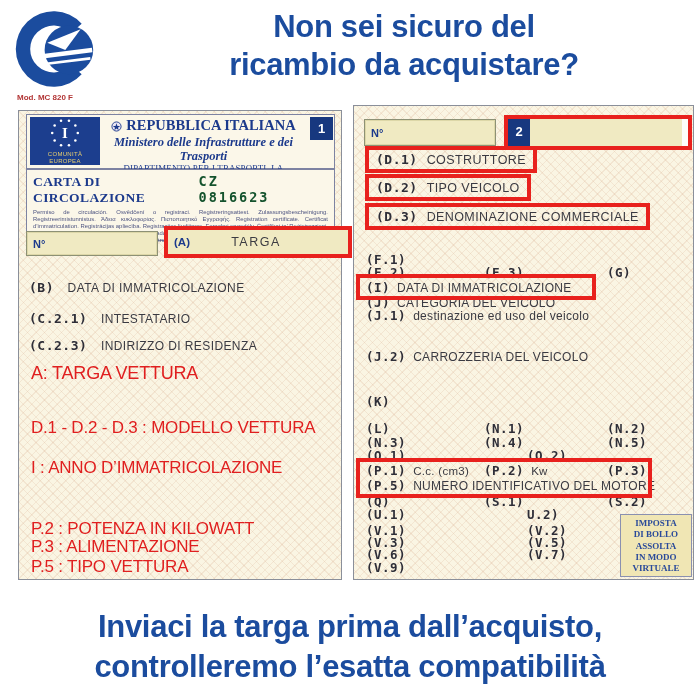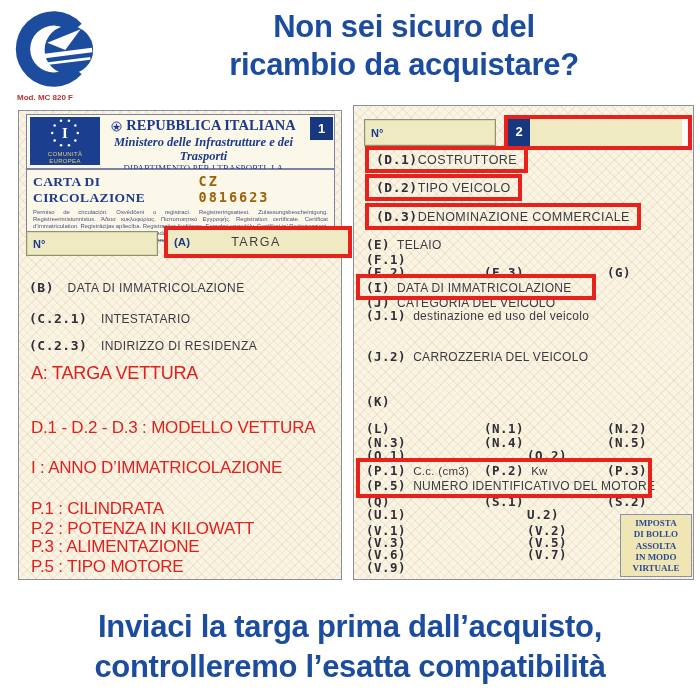--- a/index.html
+++ b/index.html
@@ -30,21 +30,21 @@
   .ministry{font-family:"Liberation Serif",serif;font-style:italic;font-weight:bold;font-size:12.5px;line-height:14px;}
   .dept{font-family:"Liberation Serif",serif;font-size:8.8px;line-height:10px;letter-spacing:.2px;}
   .pageno{position:absolute;background:#17387f;color:#fff;text-align:center;font-weight:bold;font-size:13px;}
   .pageno-1{right:1px;top:2px;width:23px;height:23px;line-height:23px;}
   .pageno-2{width:22px;height:100%;line-height:26px;flex:0 0 22px;}
 
   .title-box{position:absolute;left:7px;top:58px;right:6px;height:72px;border:1px solid #7d83a2;
              background:#fbf7e9;padding:3px 6px;box-sizing:border-box;}
   .title-row{display:flex;justify-content:space-between;align-items:baseline;color:#1c3a8c;}
   .carta-title{font-family:"Liberation Serif",serif;font-weight:bold;font-size:13.5px;letter-spacing:.4px;}
-  .serial{font-family:"DejaVu Sans Mono",monospace;font-weight:bold;font-size:13.5px;color:#a16207;
+  .serial{font-family:"DejaVu Sans Mono",monospace;font-weight:bold;font-size:13.5px;color:#14532d;
           letter-spacing:2px;margin-right:38px;}
   .fine-print{margin:3px 0 0;font-size:5.9px;line-height:7.1px;color:#4d5480;text-align:justify;}
 
   
   .field{background:#f0eac2;border:1px solid #8d9175;box-shadow:inset 0 0 0 1px #ddd7a8;box-sizing:border-box;
          display:flex;align-items:center;}
   .field-label{color:#1c3a8c;font-weight:bold;font-size:11px;margin-left:6px;}
   .nfield-left{position:absolute;left:7px;top:120px;width:132px;height:25px;}
   .abox-left{position:absolute;left:145px;top:115px;width:188px;height:32px;border:4px solid #e8211d;
              background:#f0eac2;display:flex;align-items:center;box-sizing:border-box;}
@@ -62,21 +62,21 @@
   .anno-md{font-size:17px;margin-top:12px;}
 
   
   .nfield-right{position:absolute;left:10px;top:13px;width:132px;height:27px;}
   .abox-right{position:absolute;left:150px;top:9px;right:1px;height:35px;border:4px solid #e8211d;
               background:#f0eac2;display:flex;align-items:center;box-sizing:border-box;}
   .white-sliver{flex:0 0 6px;height:100%;background:#fdfdfb;}
   .spacer{flex:1;}
 
   .dbox{position:absolute;left:11px;border:4px solid #e8211d;padding:2px 7px;display:inline-flex;
-        align-items:baseline;white-space:nowrap;}
+        gap:9px;align-items:baseline;white-space:nowrap;}
   .dbox .code{font-size:13px;}
   .dbox .lbl{font-size:12.5px;color:#3a3a42;letter-spacing:.4px;}
 
   .rrow{position:absolute;left:0;right:0;height:15px;font-size:12.5px;color:#33333b;}
   .cell{position:absolute;white-space:nowrap;}
   .ca{left:12px;} .cb{left:130px;} .cc{left:253px;} .cm{left:165px;margin-left:8px;}
   .rlbl{font-size:12px;color:#3a3a42;letter-spacing:.3px;margin-left:7px;}
   .rlbl-sm{font-size:11.5px;}
 
   .outline-red{position:absolute;border:4px solid #e8211d;box-sizing:border-box;}
@@ -175,24 +175,23 @@
       <span class="lbl">INTESTATARIO</span>
     </div>
     <div class="doc-row" style="top:227px">
       <span class="code">(C.2.3)</span>
       <span class="lbl">INDIRIZZO DI RESIDENZA</span>
     </div>
 
     <div class="anno anno-lg" style="top:252px">A: TARGA VETTURA</div>
     <div class="anno anno-md" style="top:295px">D.1 - D.2 - D.3 : MODELLO VETTURA</div>
     <div class="anno anno-md" style="top:335px">I : ANNO D’IMMATRICOLAZIONE</div>
-    <div class="anno anno-md" style="top:376px">P.1 : CILINDRATA</div>
     <div class="anno anno-md" style="top:396px">P.2 : POTENZA IN KILOWATT</div>
     <div class="anno anno-md" style="top:414px">P.3 : ALIMENTAZIONE</div>
-    <div class="anno anno-md" style="top:434px">P.5 : TIPO MOTORE</div>
+    <div class="anno anno-md" style="top:434px">P.5 : TIPO VETTURA</div>
   </section>
 
   <section class="panel panel-right">
 
     <div class="field nfield-right">
       <span class="field-label">N°</span>
     </div>
     <div class="abox-right">
       <span class="a-code">(A)</span>
       <span class="spacer"></span>
@@ -206,23 +205,20 @@
     </div>
     <div class="dbox" style="top:68px">
       <span class="code">(D.2)</span>
       <span class="lbl">TIPO VEICOLO</span>
     </div>
     <div class="dbox" style="top:97px">
       <span class="code">(D.3)</span>
       <span class="lbl">DENOMINAZIONE COMMERCIALE</span>
     </div>
 
-    <div class="rrow" style="top:131px">
-      <span class="cell ca"><span class="code">(E)</span><span class="rlbl">TELAIO</span></span>
-    </div>
     <div class="rrow" style="top:146px">
       <span class="cell code ca">(F.1)</span>
     </div>
     <div class="rrow" style="top:159px">
       <span class="cell code ca">(F.2)</span>
       <span class="cell code cb">(F.3)</span>
       <span class="cell code cc">(G)</span>
     </div>
     <div class="rrow" style="top:174px">
       <span class="cell ca"><span class="code">(I)</span><span class="rlbl">DATA DI IMMATRICOLAZIONE</span></span>

